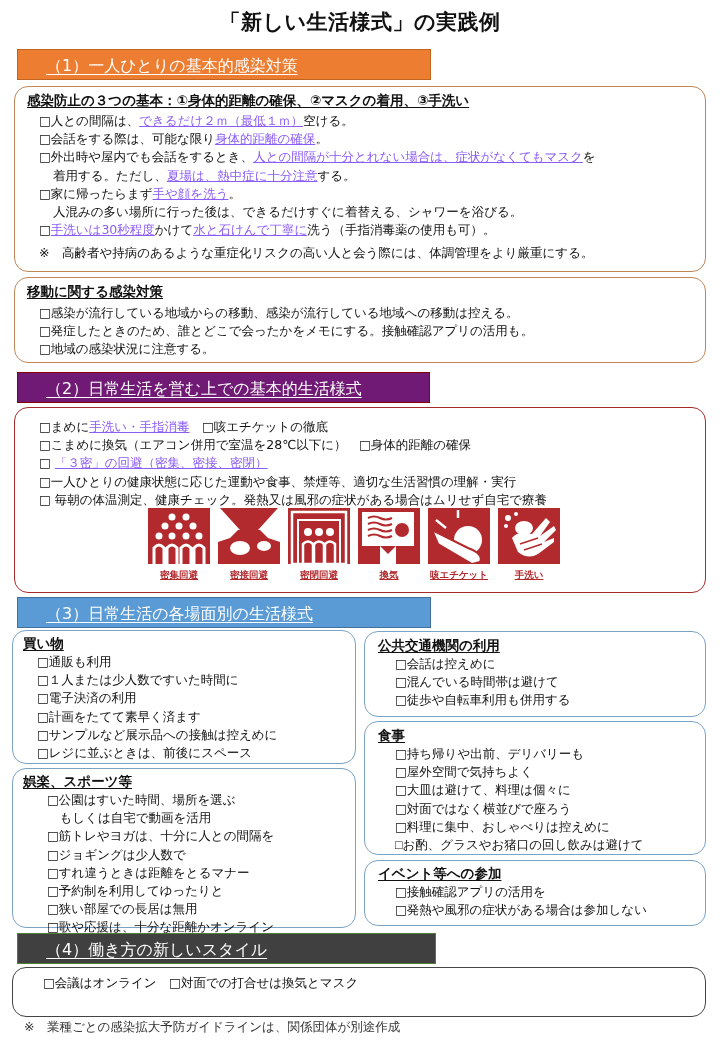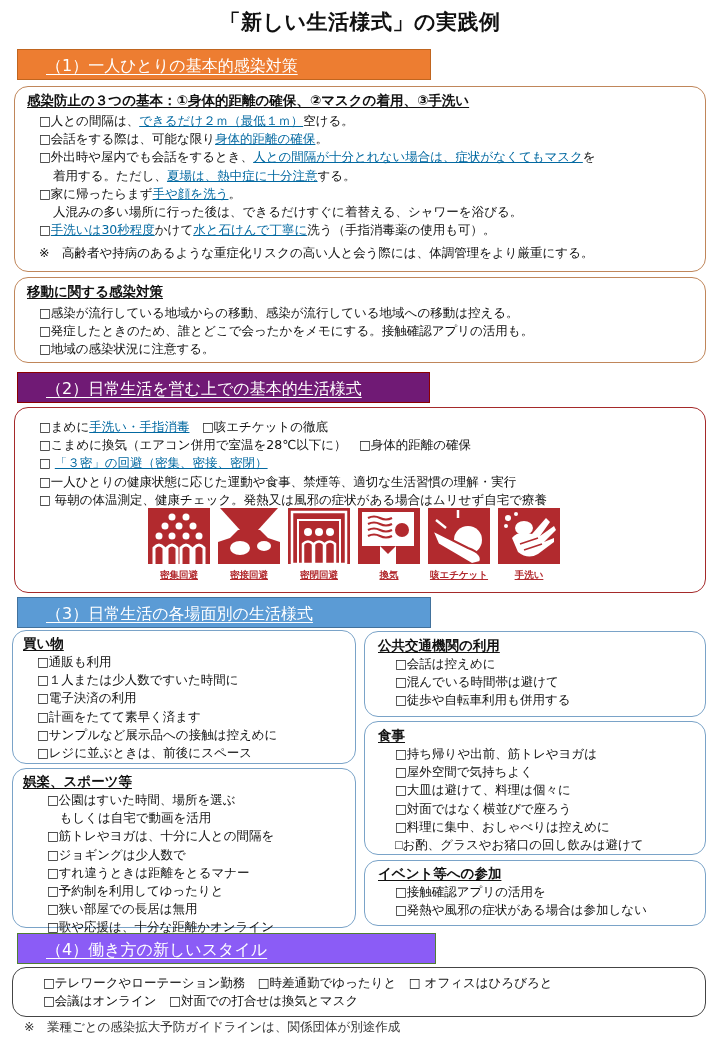--- a/index.html
+++ b/index.html
@@ -4,31 +4,31 @@
 <style>
   * { box-sizing: border-box; margin: 0; padding: 0; }
   body { width: 720px; height: 1040px; background: #ffffff; font-family: "DejaVu Sans", "Liberation Sans", sans-serif; color: #111; position: relative; overflow: hidden; font-size: 12.5px; }
   .abs { position: absolute; }
   .title { left: 0; top: 8px; width: 720px; text-align: center; font-size: 21px; font-weight: bold; letter-spacing: 0.5px; }
   .sec-head { height: 31px; color: #fff; font-size: 16px; padding-left: 28px; line-height: 31px; white-space: nowrap; }
   .sec-head span { text-decoration: underline; text-underline-offset: 3px; }
   .h1 { left: 17px; top: 49px; width: 414px; background: #ED7D31; border: 1px solid #c0651f; }
   .h2 { left: 17px; top: 372px; width: 413px; background: #701a75; border: 1px solid #8b0000; }
   .h3 { left: 17px; top: 597px; width: 414px; background: #5B9BD5; border: 1px solid #41719c; }
-  .h4 { left: 17px; top: 933px; width: 419px; background: #8b5cf6; border: 1px solid #507e32; }
+  .h4 { left: 17px; top: 933px; width: 419px; background: #404040; border: 1px solid #507e32; }
   .box { border-radius: 14px; background: #fff; padding: 4px 10px; }
   .box-orange { border: 1.2px solid #C0865A; }
   .box-red { border: 1.2px solid #A52A2A; }
   .box-blue { border: 1.2px solid #7AA3C8; }
   .box-dark { border: 1.2px solid #444; }
   .box-title { font-weight: bold; font-size: 13.5px; text-decoration: underline; text-underline-offset: 2px; line-height: 19px; }
   .line { line-height: 18.2px; white-space: nowrap; }
   .ind { padding-left: 14px; }
   .ind2 { padding-left: 28px; }
-  .red { color: #0369a1; text-decoration: underline; }
+  .red { color: #8b5cf6; text-decoration: underline; }
   .icons { left: 148px; top: 508px; width: 420px; height: 78px; display: flex; gap: 8px; }
   .icon-cell { width: 62px; display: flex; flex-direction: column; align-items: center; }
   .icon-sq { width: 62px; height: 56px; background: #B22A2E; position: relative; overflow: hidden; }
   .icon-label { font-size: 9.5px; color: #B22A2E; font-weight: bold; margin-top: 5px; white-space: nowrap; text-decoration: underline; }
   .footnote { left: 24px; top: 1019px; font-size: 12.5px; color: #333; }
 </style>
 </head>
 <body>
 
 <div class="abs title">「新しい生活様式」の実践例</div>
@@ -175,34 +175,33 @@
 
 <div class="abs box box-blue" style="left:364px; top:631px; width:342px; height:86px; padding-top:4px;">
   <div class="box-title" style="padding-left:3px;">公共交通機関の利用</div>
   <div class="line ind" style="padding-left:20px;">□会話は控えめに</div>
   <div class="line ind" style="padding-left:20px;">□混んでいる時間帯は避けて</div>
   <div class="line ind" style="padding-left:20px;">□徒歩や自転車利用も併用する</div>
 </div>
 
 <div class="abs box box-blue" style="left:364px; top:721px; width:342px; height:134px; padding-top:4px;">
   <div class="box-title" style="padding-left:3px;">食事</div>
-  <div class="line ind" style="padding-left:20px;">□持ち帰りや出前、筋トレやヨガは</div>
+  <div class="line ind" style="padding-left:20px;">□持ち帰りや出前、デリバリーも</div>
   <div class="line ind" style="padding-left:20px;">□屋外空間で気持ちよく</div>
   <div class="line ind" style="padding-left:20px;">□大皿は避けて、料理は個々に</div>
   <div class="line ind" style="padding-left:20px;">□対面ではなく横並びで座ろう</div>
   <div class="line ind" style="padding-left:20px;">□料理に集中、おしゃべりは控えめに</div>
   <div class="line ind" style="padding-left:20px;font-family:Liberation Serif, serif;">□お酌、グラスやお猪口の回し飲みは避けて</div>
 </div>
 
 <div class="abs box box-blue" style="left:364px; top:860px; width:342px; height:66px; padding-top:3px;">
   <div class="box-title" style="padding-left:3px;">イベント等への参加</div>
   <div class="line ind" style="padding-left:20px;">□接触確認アプリの活用を</div>
   <div class="line ind" style="padding-left:20px;">□発熱や風邪の症状がある場合は参加しない</div>
 </div>
 
 <div class="abs sec-head h4"><span>（4）働き方の新しいスタイル</span></div>
 
 <div class="abs box box-dark" style="left:12px; top:967px; width:694px; height:50px; padding-top:6px;">
-  <div class="line ind" style="padding-left:20px;">□テレワークやローテーション勤務　□時差通勤でゆったりと　□ オフィスはひろびろと</div>
   <div class="line ind" style="padding-left:20px;">□会議はオンライン　□対面での打合せは換気とマスク</div>
 </div>
 
 <div class="abs footnote">※　業種ごとの感染拡大予防ガイドラインは、関係団体が別途作成</div>
 
 </body></html>

